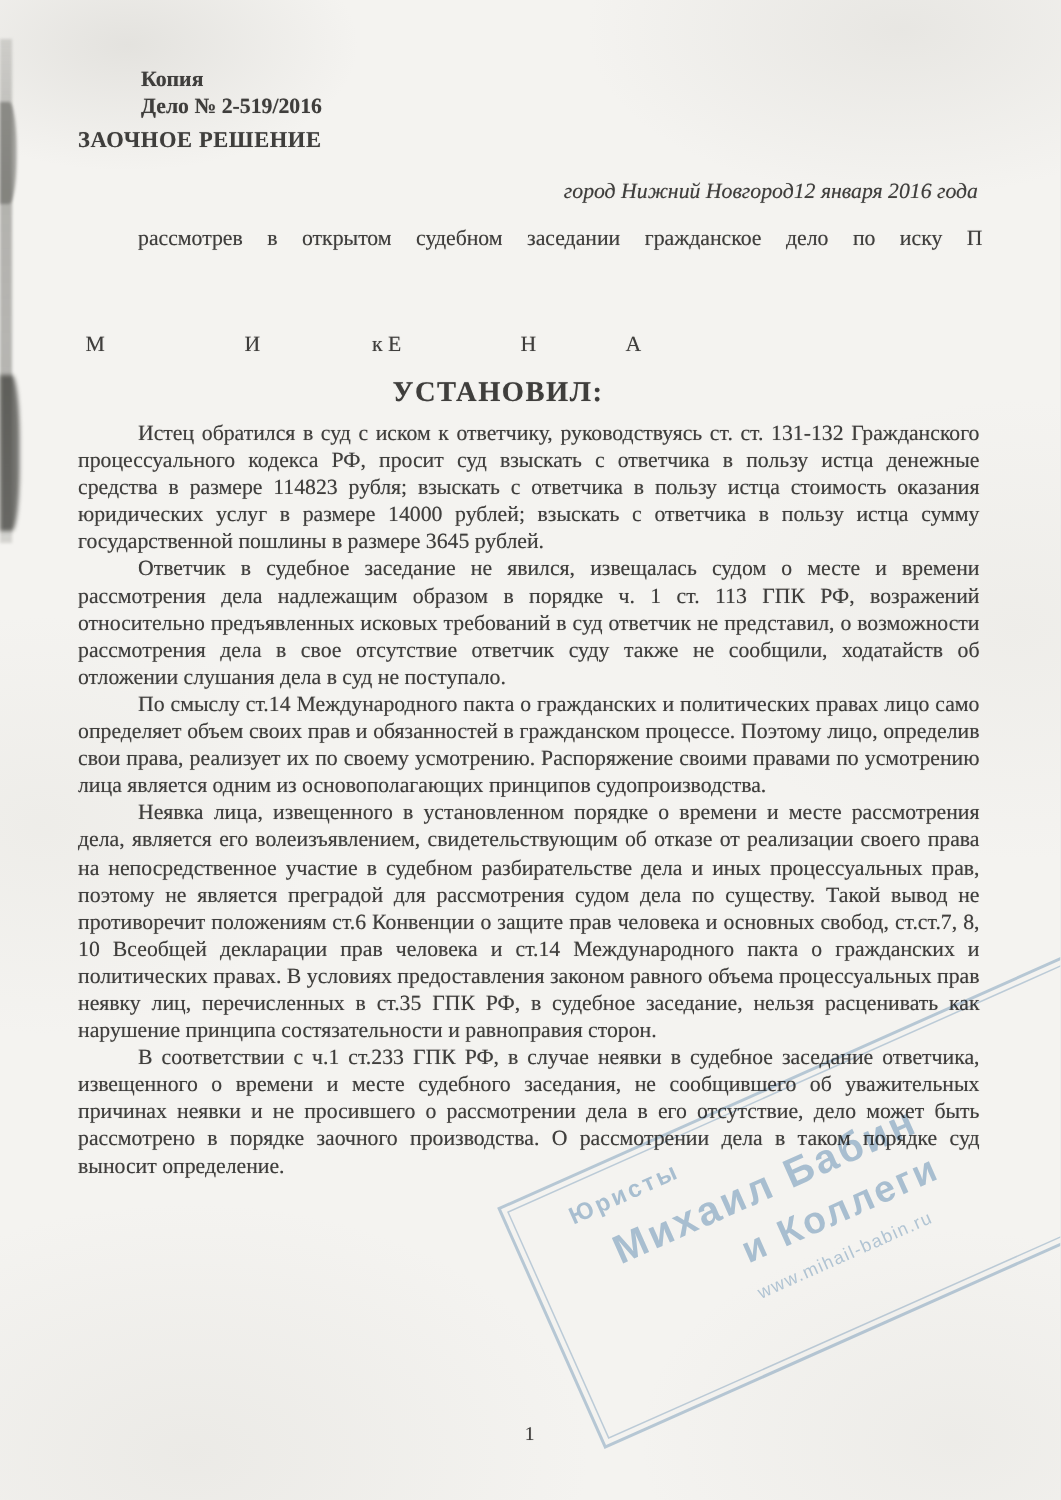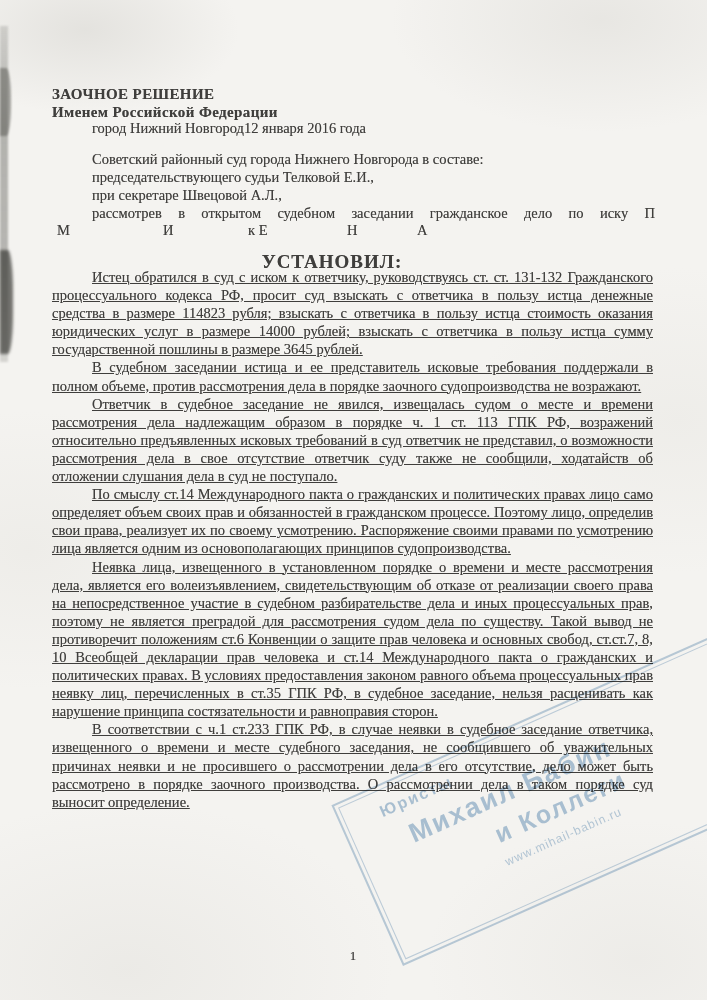--- a/index.html
+++ b/index.html
@@ -28,28 +28,28 @@
   .edge-strip{position:absolute;left:0;top:26px;width:8px;height:336px;
     background:linear-gradient(180deg,rgba(150,150,145,.35),rgba(125,125,120,.55) 30%,rgba(120,120,115,.5) 70%,rgba(140,140,135,.3));
     filter:blur(1px);}
   .edge-blob1{position:absolute;left:0;top:68px;width:11px;height:68px;
     background:rgba(92,92,87,.55);border-radius:0 45% 45% 0;filter:blur(1.2px);}
   .edge-blob2{position:absolute;left:0;top:250px;width:13px;height:104px;
     background:rgba(58,58,54,.7);border-radius:0 40% 40% 0;filter:blur(1.4px);}
 
   .header-block{left:94px;top:44px;font-size:14.5px;line-height:18px;}
   .title-block{left:52px;top:86px;width:560px;text-align:left;font-size:15px;line-height:17.5px;letter-spacing:.4px;}
-  .city-date{left:92px;top:120px;width:560px;display:flex;justify-content:flex-start;font-size:14.5px;}
+  .city-date{left:92px;top:120px;width:560px;display:flex;justify-content:flex-end;font-size:14.5px;font-style:italic;}
   .court-block{left:92px;top:150px;width:563px;font-size:14.5px;line-height:18px;}
   .court-block p{margin:0;}
   .court-block p.stretch{text-align:justify;text-align-last:justify;}
   .parties{left:0;top:222px;width:707px;height:18px;font-size:14.5px;}
   .parties span{position:absolute;}
   .heading-ustanovil{left:52px;top:251px;width:560px;text-align:center;font-size:19px;letter-spacing:1px;}
-  .body-block{left:52px;top:268px;width:601px;font-size:14.5px;line-height:18.1px;text-align:justify;text-decoration:underline;}
+  .body-block{left:52px;top:280px;width:601px;font-size:14.5px;line-height:18.1px;text-align:justify;}
   .body-block p{margin:0;text-indent:40px;}
   .page-num{left:343px;top:948px;width:20px;text-align:center;font-size:13px;}
 
   
   .stamp{
     position:absolute;left:403px;top:790px;width:440px;height:172px;
     transform:rotate(-24deg);transform-origin:0 100%;
     border:2px solid rgba(137,172,203,.55);
     mix-blend-mode:multiply;pointer-events:none;
   }
@@ -63,53 +63,50 @@
 </style>
 </head>
 <body>
 
 <div class="page">
 
   <div class="edge-strip"></div>
   <div class="edge-blob1"></div>
   <div class="edge-blob2"></div>
 
+  <div class="txt header-block b">
+    <div>Копия</div>
+    <div>Дело № 2-519/2016</div>
+  </div>
 
   <div class="txt title-block b">
     <div>ЗАОЧНОЕ РЕШЕНИЕ</div>
-    <div>Именем Российской Федерации</div>
   </div>
 
   <div class="txt city-date">
     <span>город Нижний Новгород</span>
     <span>12 января  2016 года</span>
   </div>
 
   <div class="txt court-block">
-    <div>
-        <p>Советский районный суд города Нижнего Новгорода в составе:</p>
-        <p>председательствующего судьи Телковой Е.И.,</p>
-        <p>при секретаре Швецовой А.Л.,</p>
-      </div>
     <p class="stretch">рассмотрев в открытом судебном заседании гражданское дело по иску П</p>
   </div>
 
   <div class="txt parties">
     <span style="left:57px">М</span>
     <span style="left:163px">И</span>
     <span style="left:248px">к Е</span>
     <span style="left:347px">Н</span>
     <span style="left:417px">А</span>
   </div>
 
   <div class="txt heading-ustanovil b">УСТАНОВИЛ:</div>
 
   <div class="txt body-block">
       <p>Истец обратился в суд с иском к ответчику, руководствуясь ст. ст. 131-132 Гражданского процессуального кодекса РФ, просит суд взыскать с ответчика в пользу истца денежные средства в размере 114823 рубля; взыскать с ответчика в пользу истца стоимость оказания юридических услуг в размере 14000 рублей; взыскать с ответчика в пользу истца сумму государственной пошлины в размере 3645 рублей.</p>
-      <p>В судебном заседании истица и ее представитель исковые требования поддержали в полном объеме, против рассмотрения дела в порядке заочного судопроизводства не возражают.</p>
       <p>Ответчик в судебное заседание не явился, извещалась судом о месте и времени рассмотрения дела надлежащим образом в порядке ч. 1 ст. 113 ГПК РФ, возражений относительно предъявленных исковых требований в суд ответчик не представил, о возможности рассмотрения дела в свое отсутствие ответчик суду также не сообщили, ходатайств об отложении слушания дела в суд не поступало.</p>
       <p>По смыслу ст.14 Международного пакта о гражданских и политических правах лицо само определяет объем своих прав и обязанностей в гражданском процессе. Поэтому лицо, определив свои права, реализует их по своему усмотрению. Распоряжение своими правами по усмотрению лица является одним из основополагающих принципов судопроизводства.</p>
       <p>Неявка лица, извещенного в установленном порядке о времени и месте рассмотрения дела, является его волеизъявлением, свидетельствующим об отказе от реализации своего права на непосредственное участие в судебном разбирательстве дела и иных процессуальных прав, поэтому не является преградой для рассмотрения судом дела по существу. Такой вывод не противоречит положениям ст.6 Конвенции о защите прав человека и основных свобод, ст.ст.7, 8, 10 Всеобщей декларации прав человека и ст.14 Международного пакта о гражданских и политических правах. В условиях предоставления законом равного объема процессуальных прав неявку лиц, перечисленных в ст.35 ГПК РФ, в судебное заседание, нельзя расценивать как нарушение принципа состязательности и равноправия сторон.</p>
       <p>В соответствии с ч.1 ст.233 ГПК РФ, в случае неявки в судебное заседание ответчика, извещенного о времени и месте судебного заседания, не сообщившего об уважительных причинах неявки и не просившего о рассмотрении дела в его отсутствие, дело может быть рассмотрено в порядке заочного производства. О рассмотрении дела в таком порядке суд выносит определение.</p>
     </div>
 
   <div class="txt page-num">1</div>
 
   <div class="stamp">
     <div class="stamp-inner">

